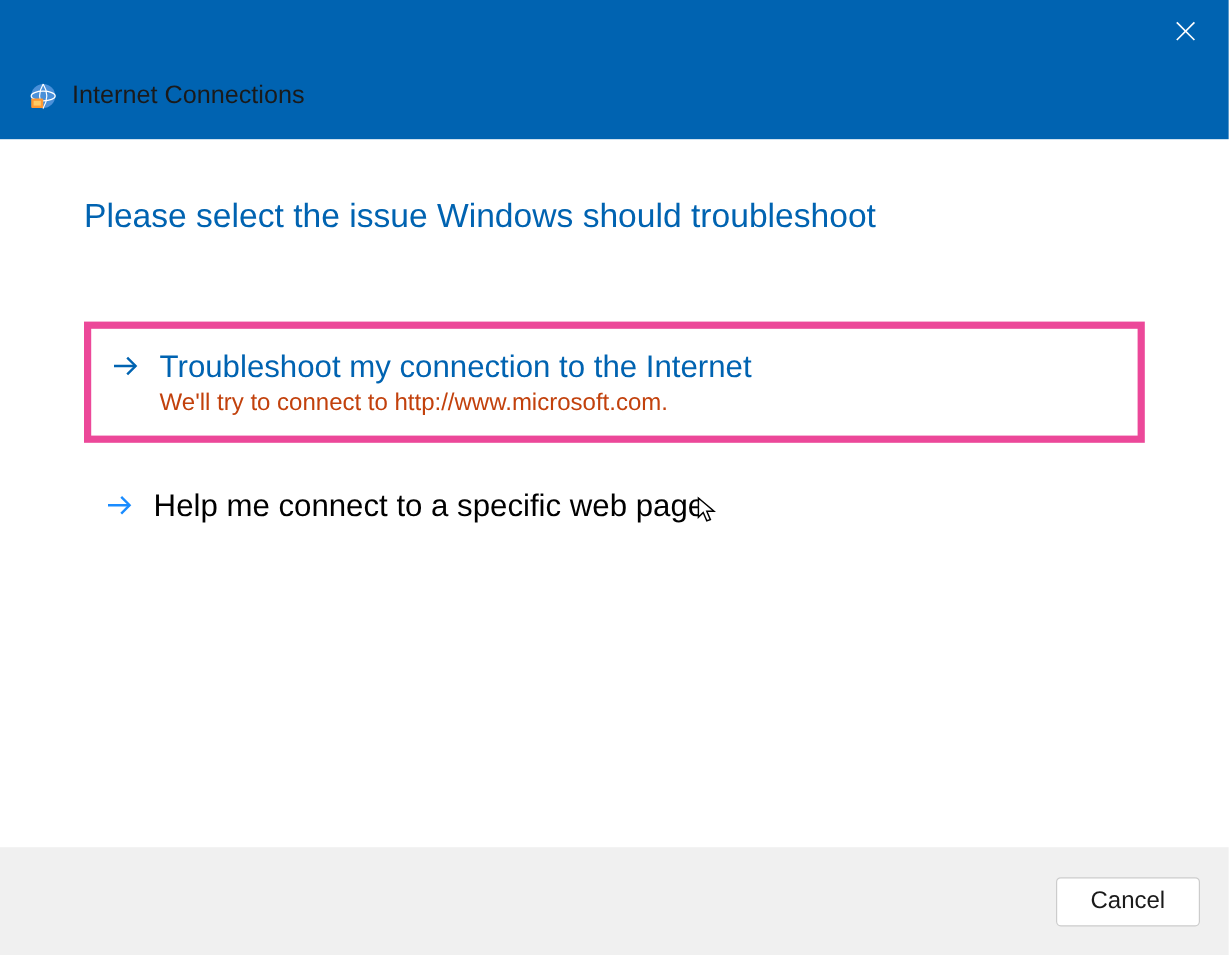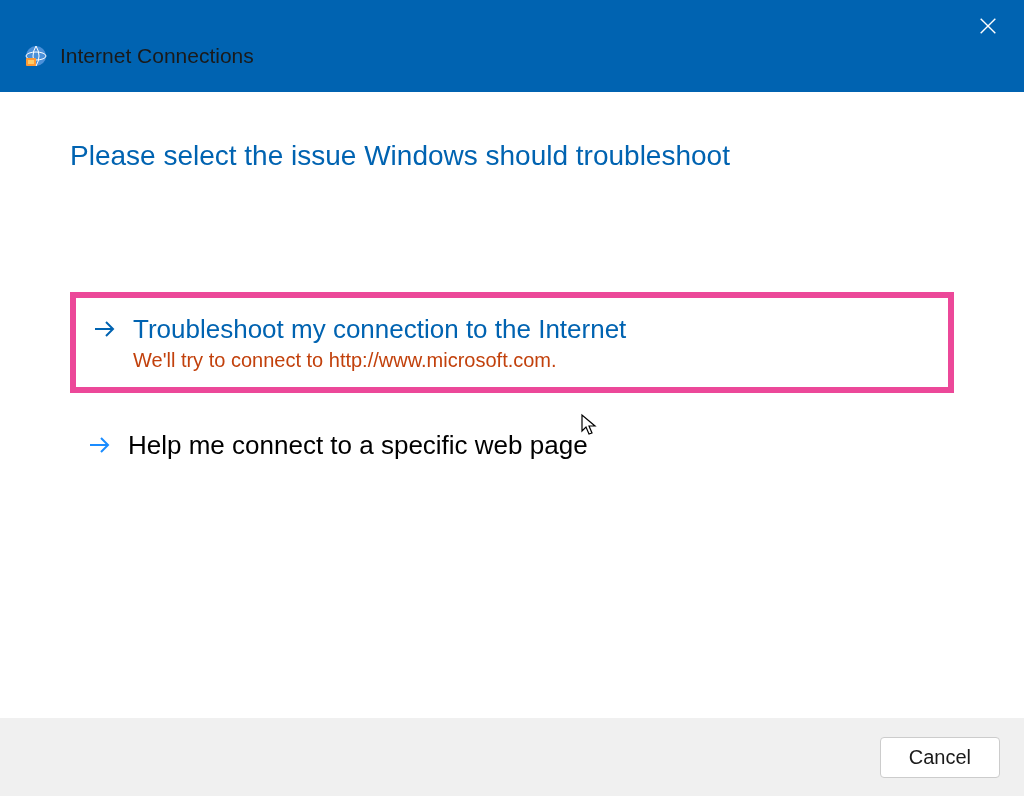--- a/index.html
+++ b/index.html
@@ -11,21 +11,21 @@
     
     body {
       width: 1024px;
       height: 796px;
       background: #ffffff;
       overflow: hidden;
       position: relative;
     }
     
     .titlebar {
-      height: 92px;
+      height: 116px;
       background: #0063b1;
       position: relative;
       display: flex;
       align-items: flex-end;
       padding-left: 24px;
       padding-bottom: 24px;
     }
     
     .close-button {
       position: absolute;
@@ -65,21 +65,21 @@
     }
     
     .content-area {
       padding: 48px 70px 0 70px;
     }
     
     .heading {
       color: #0063b1;
       font-size: 28px;
       font-weight: 400;
-      margin-bottom: 120px;
+      margin-bottom: 72px;
     }
     
     .option-item {
       display: flex;
       align-items: flex-start;
       padding: 16px 18px;
       cursor: pointer;
       margin-bottom: 20px;
     }
     
@@ -132,21 +132,21 @@
     .cursor-pointer svg {
       width: 20px;
       height: 24px;
     }
     
     .footer {
       position: absolute;
       bottom: 0;
       left: 0;
       right: 0;
-      height: 78px;
+      height: 90px;
       background: #f0f0f0;
       display: flex;
       align-items: center;
       justify-content: flex-end;
       padding-right: 24px;
     }
     
     .cancel-button {
       background: #ffffff;
       border: 1px solid #cccccc;

